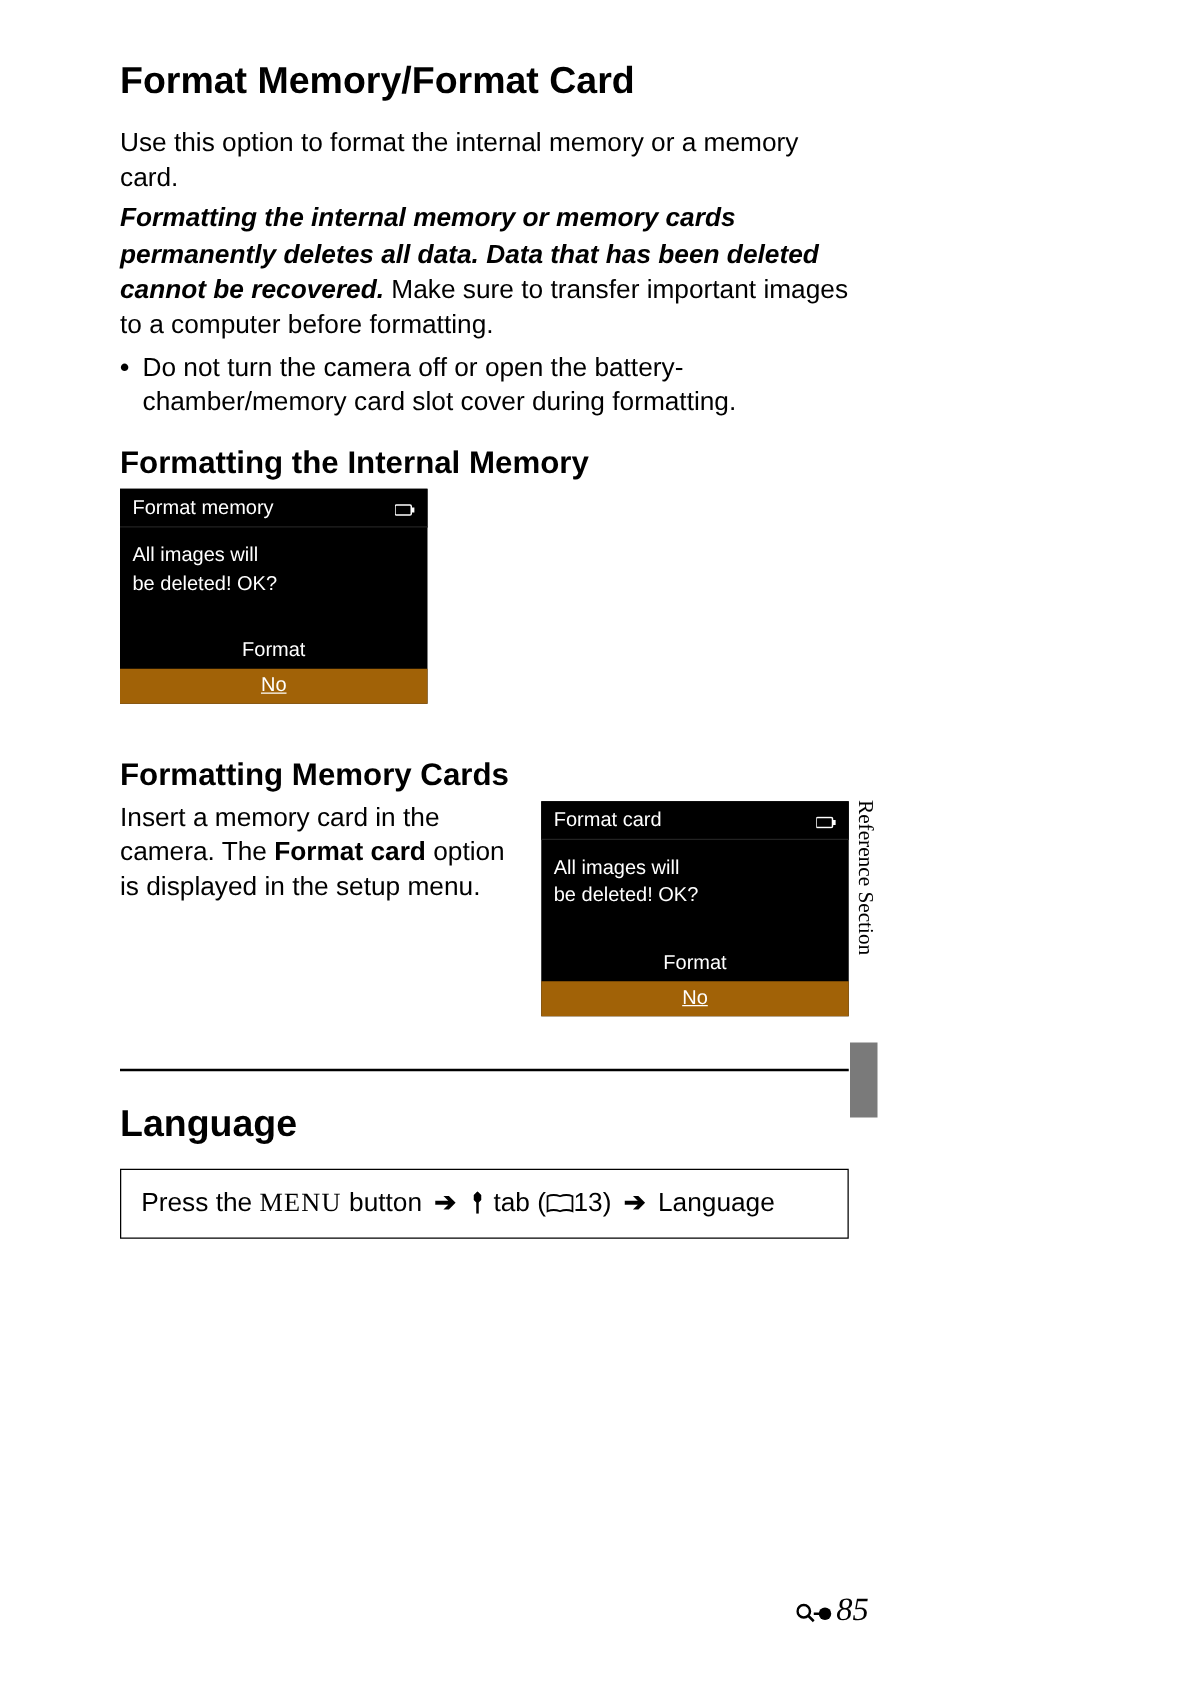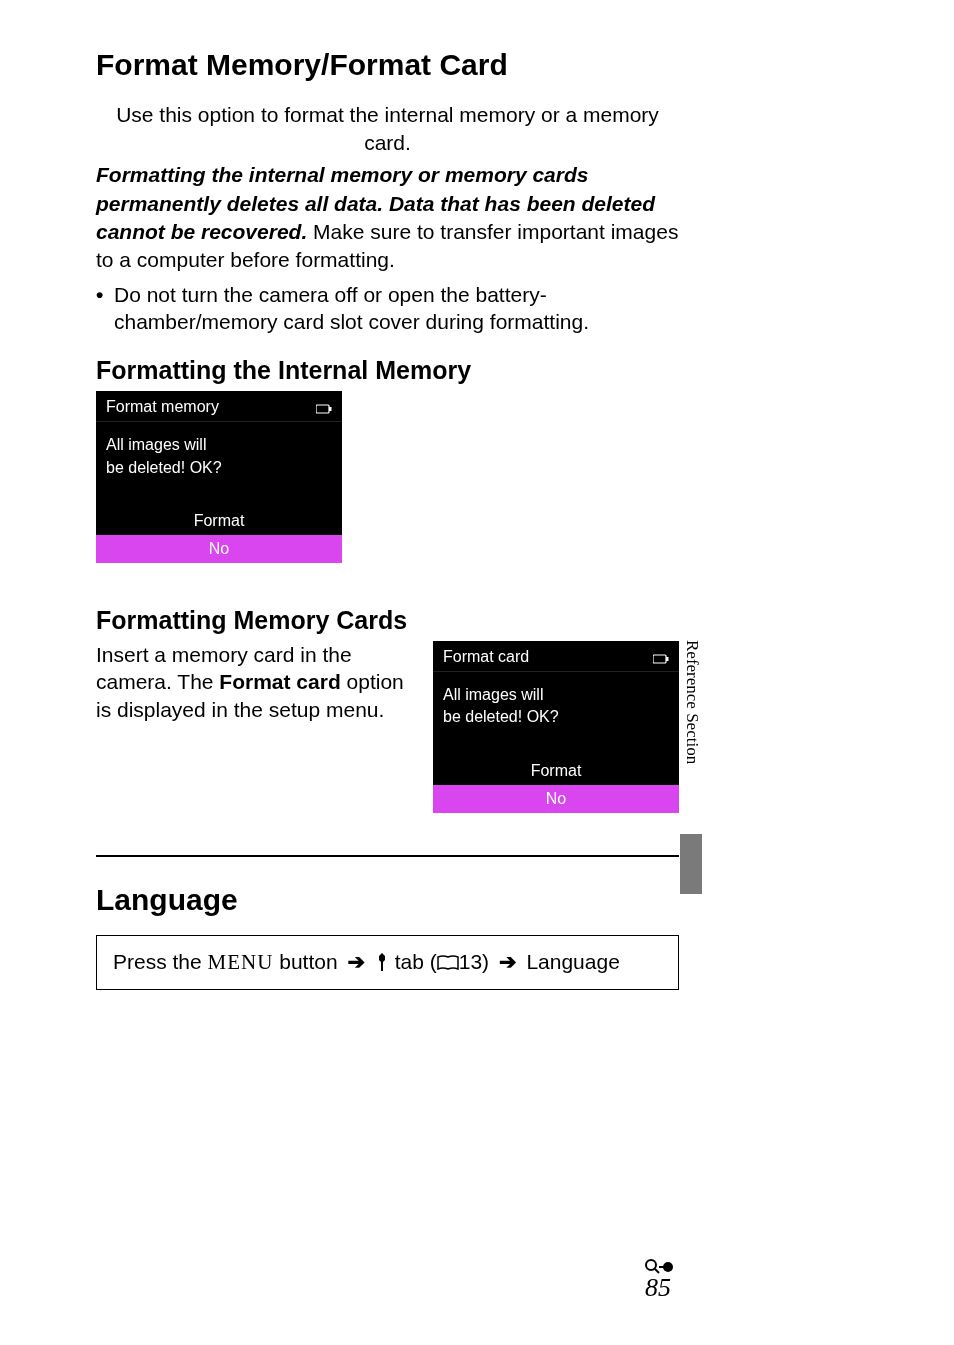--- a/index.html
+++ b/index.html
@@ -1,42 +1,42 @@
 <!DOCTYPE html>
 <html><head>
 <meta charset="utf-8">
 <style>
   html,body{margin:0;padding:0;background:#fff;color:#000;}
   .page{position:relative;width:767px;height:1345px;box-sizing:border-box;padding:48px 88px 18px 96px;}
   .h1{font:700 30px/1.15 Arial,Helvetica,sans-serif;margin:0 0 18px 0;}
   .navbox{border:1px solid #000;padding:12px 16px;margin-bottom:22px;font:400 21px/1.35 Arial,Helvetica,sans-serif;}
   .navbox .menu{font-family:"Times New Roman",serif;letter-spacing:1px;}
   .navbox .arrow{font-weight:700;padding:0 4px;}
-  .intro{font:400 21px/1.35 Arial,Helvetica,sans-serif;margin:0 0 4px 0;text-align:center;}
+  .intro{font:400 21px/1.35 Arial,Helvetica,sans-serif;margin:0 0 4px 0;}
   .warn{font:italic 700 21px/1.3 Arial,Helvetica,sans-serif;display:inline;}
   .post{font:400 21px/1.35 Arial,Helvetica,sans-serif;display:inline;}
   .wrap{font:400 21px/1.35 Arial,Helvetica,sans-serif;margin-bottom:6px;}
   ul.bullets{margin:0 0 20px 0;padding:0 0 0 18px;list-style:none;}
   ul.bullets li{position:relative;font:400 21px/1.3 Arial,Helvetica,sans-serif;padding-left:0;}
   ul.bullets li::before{content:"•";position:absolute;left:-18px;top:0;font-weight:700;}
   .h2{font:700 25px/1.2 Arial,Helvetica,sans-serif;margin:0 0 6px 0;}
   .row{display:flex;align-items:flex-start;gap:24px;margin-bottom:42px;}
   .col-text{flex:1;font:400 21px/1.3 Arial,Helvetica,sans-serif;}
   .col-text b{font-weight:700;}
   .lcd{flex:0 0 246px;background:#000;color:#fff;font:400 16px/1.25 Arial,Helvetica,sans-serif;}
   .lcd-title{background:#000;color:#fff;padding:6px 10px 4px 10px;border-bottom:1px solid #222;position:relative;}
   .lcd-body{padding:12px 10px 28px 10px;text-align:left;line-height:1.4;}
   .lcd-opt{text-align:center;padding:4px 0;}
-  .lcd-opt.sel{background:#d946ef;}
+  .lcd-opt.sel{background:#a16207;text-decoration:underline;}
   .lcd-mem{position:absolute;right:10px;top:8px;width:16px;height:10px;}
   .sep{border-top:2px solid #000;margin:18px 0 26px 0;}
   .desc{font:400 21px/1.35 Arial,Helvetica,sans-serif;margin-top:22px;}
   .side-tab{position:absolute;right:66px;top:640px;writing-mode:vertical-rl;font:400 17px/1 "Times New Roman",serif;}
   .side-block{position:absolute;right:65px;top:834px;width:22px;height:60px;background:#7a7a7a;}
-  .pagenum{position:absolute;right:92px;bottom:44px;font:italic 400 26px/1 "Times New Roman",serif;display:flex;align-items:flex-start;gap:2px;flex-direction:column;}
+  .pagenum{position:absolute;right:72px;bottom:44px;font:italic 400 26px/1 "Times New Roman",serif;display:flex;align-items:center;gap:2px;}
   .glyph-wrench{display:inline-block;width:14px;height:18px;vertical-align:-2px;}
   .glyph-book{display:inline-block;width:22px;height:16px;vertical-align:-2px;}
   .pgicon{display:inline-block;width:30px;height:18px;}
 </style>
 </head>
 <body>
 
 <div class="page">
 
   <h1 class="h1">Format Memory/Format Card</h1>

